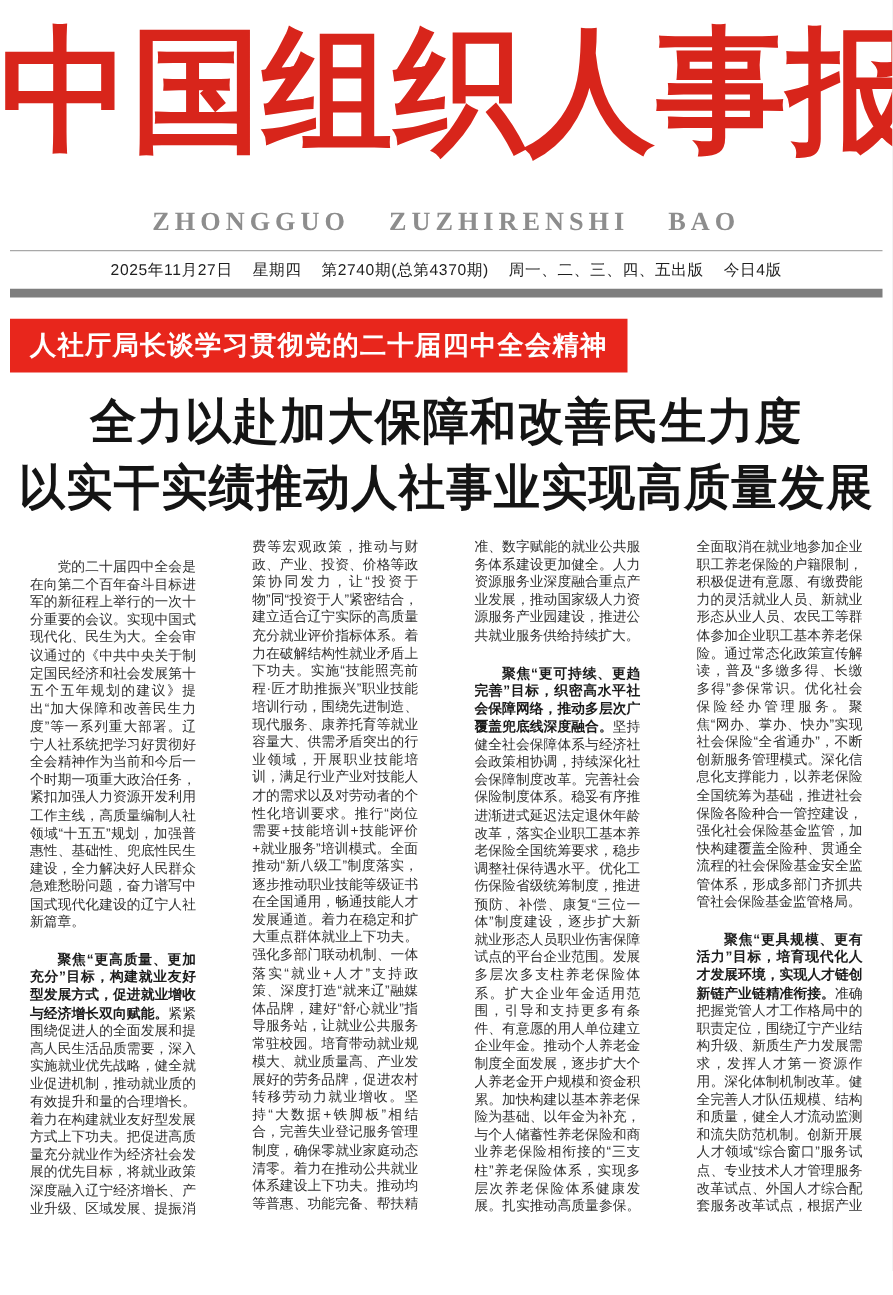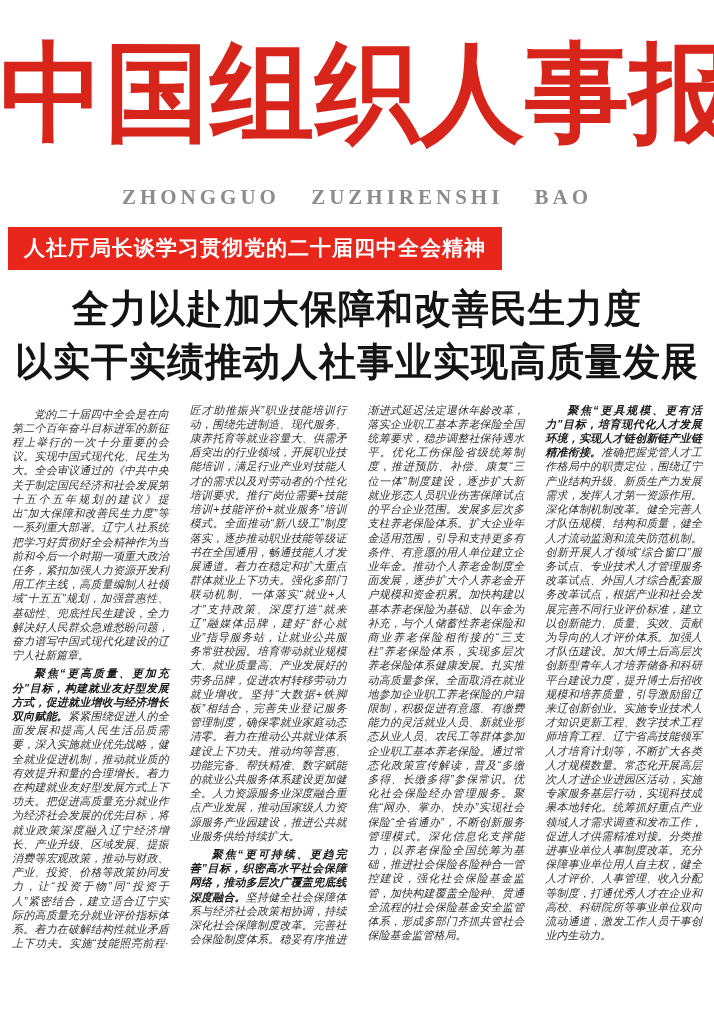--- a/index.html
+++ b/index.html
@@ -7,21 +7,21 @@
     position:relative;
     width:714px;height:1036px;
     margin:0 auto;
     background:#ffffff;
     overflow:hidden;
     font-family:"Liberation Sans",sans-serif;
     color:#222;
     box-sizing:border-box;
   }
   
-  .masthead{ text-align:center; padding-top:22px; }
+  .masthead{ text-align:center; padding-top:2px; }
   .masthead-title{
     font-size:104px;
     line-height:1.38;
     font-weight:900;
     color:#d8251b;
     letter-spacing:1px;
     white-space:nowrap;
     transform:scaleY(1.04);
   }
   .masthead-pinyin{
@@ -82,36 +82,41 @@
     height:552px;
     overflow:hidden;
     column-count:4;
     column-gap:13px;
     text-align:justify;
     font-size:11px;
     line-height:14.2px;
     color:#303030;
   }
   .article-columns p{
-    margin:4px;
+    margin:16px;
     text-indent:2em;
-    font-style:italic;
   }
   .article-columns p b{ color:#1b1b1b; }
 </style>
 </head>
 <body>
 
 <div class="page">
 
   <div class="masthead">
     <div class="masthead-title">中国组织人事报</div>
     <div class="masthead-pinyin">ZHONGGUO  ZUZHIRENSHI  BAO</div>
   </div>
 
+  <div class="dateband">
+    <div class="dateline">
+      <span>2025年11月27日</span><span>星期四</span><span>第2740期(总第4370期)</span><span>周一、二、三、四、五出版</span><span>今日4版</span>
+    </div>
+    <div class="thick-rule"></div>
+  </div>
 
   <div>
     <div class="kicker">人社厅局长谈学习贯彻党的二十届四中全会精神</div>
   </div>
 
   <div class="headline">
     <div>全力以赴加大保障和改善民生力度</div>
     <div>以实干实绩推动人社事业实现高质量发展</div>
   </div>
 

